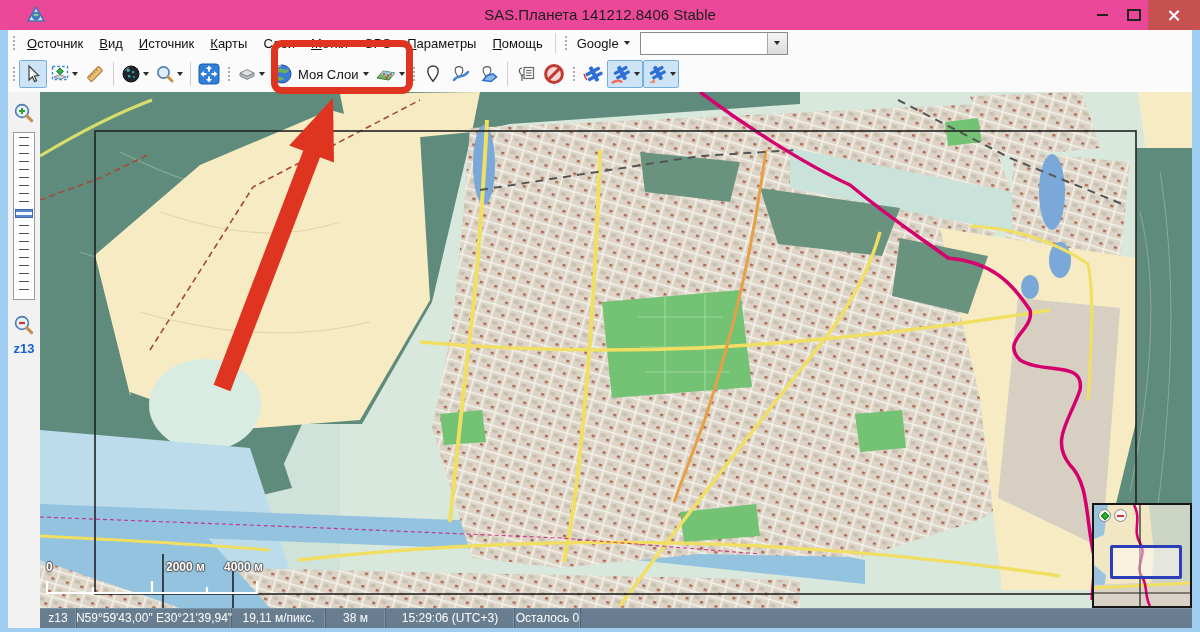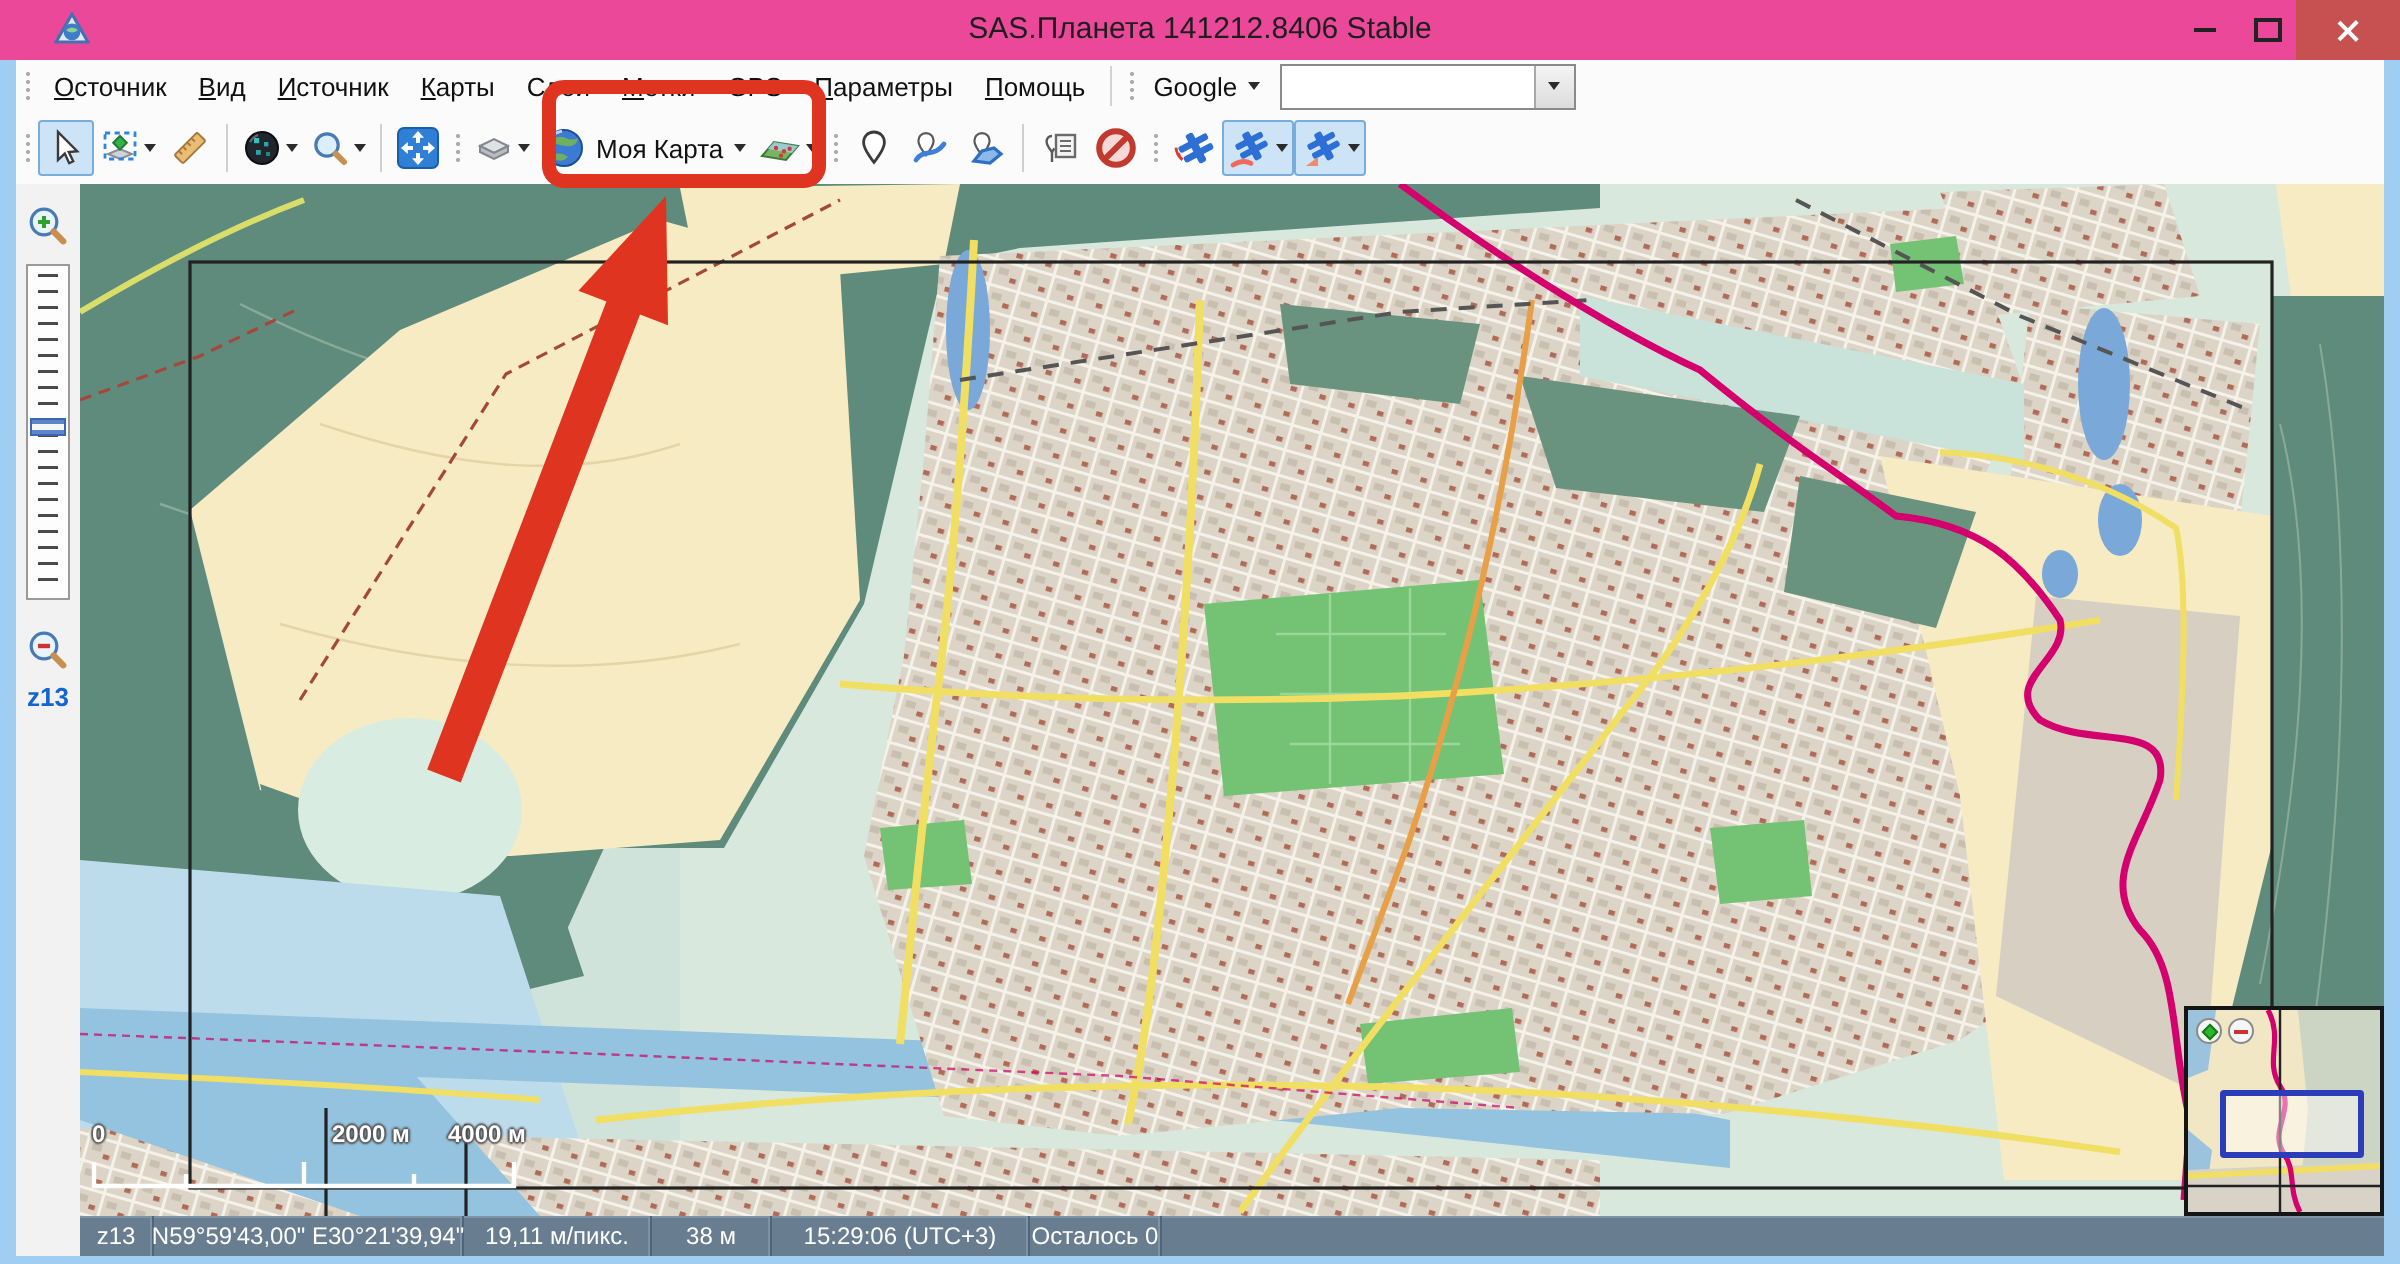--- a/index.html
+++ b/index.html
@@ -205,21 +205,21 @@
       <span class="caret"></span>
     </div>
 
     <div class="tb">
       <svg width="22" height="22" viewBox="0 0 22 22">
         <circle cx="11" cy="11" r="9" fill="#3b7bd4" stroke="#1d4f93" stroke-width="1"></circle>
         <path d="M4 8 q4-4 8-2 q3 1.6 6 0 q-1 5-6 4 q-5-.8-8-2z" fill="#6db05f"></path>
         <path d="M6 14 q4-1 7 1.4 q-3 3.4-7 1z" fill="#6db05f"></path>
         <path d="M5 5 a9 9 0 0 1 5-2.4" stroke="#bcd7f2" stroke-width="1.4" fill="none"></path>
       </svg>
-      <span class="mymap-label">Моя Карта</span>
+      <span class="mymap-label">Моя Слои</span>
       <span class="caret"></span>
     </div>
 
     <div class="tb">
       <svg width="22" height="22" viewBox="0 0 22 22">
         <path d="M2 15 L8 8 L20 10 L14 17 Z" fill="#79b465" stroke="#3d7a3d" stroke-width="1"></path>
         <path d="M8 8 L20 10 L17 13.5 L5 11.5 Z" fill="#9fd0e8" opacity=".85"></path>
         <circle cx="9" cy="11" r="1.1" fill="#d23b2e"></circle>
         <circle cx="13" cy="12.6" r="1.1" fill="#d23b2e"></circle>
         <circle cx="11.5" cy="14.8" r="1.1" fill="#d23b2e"></circle>

